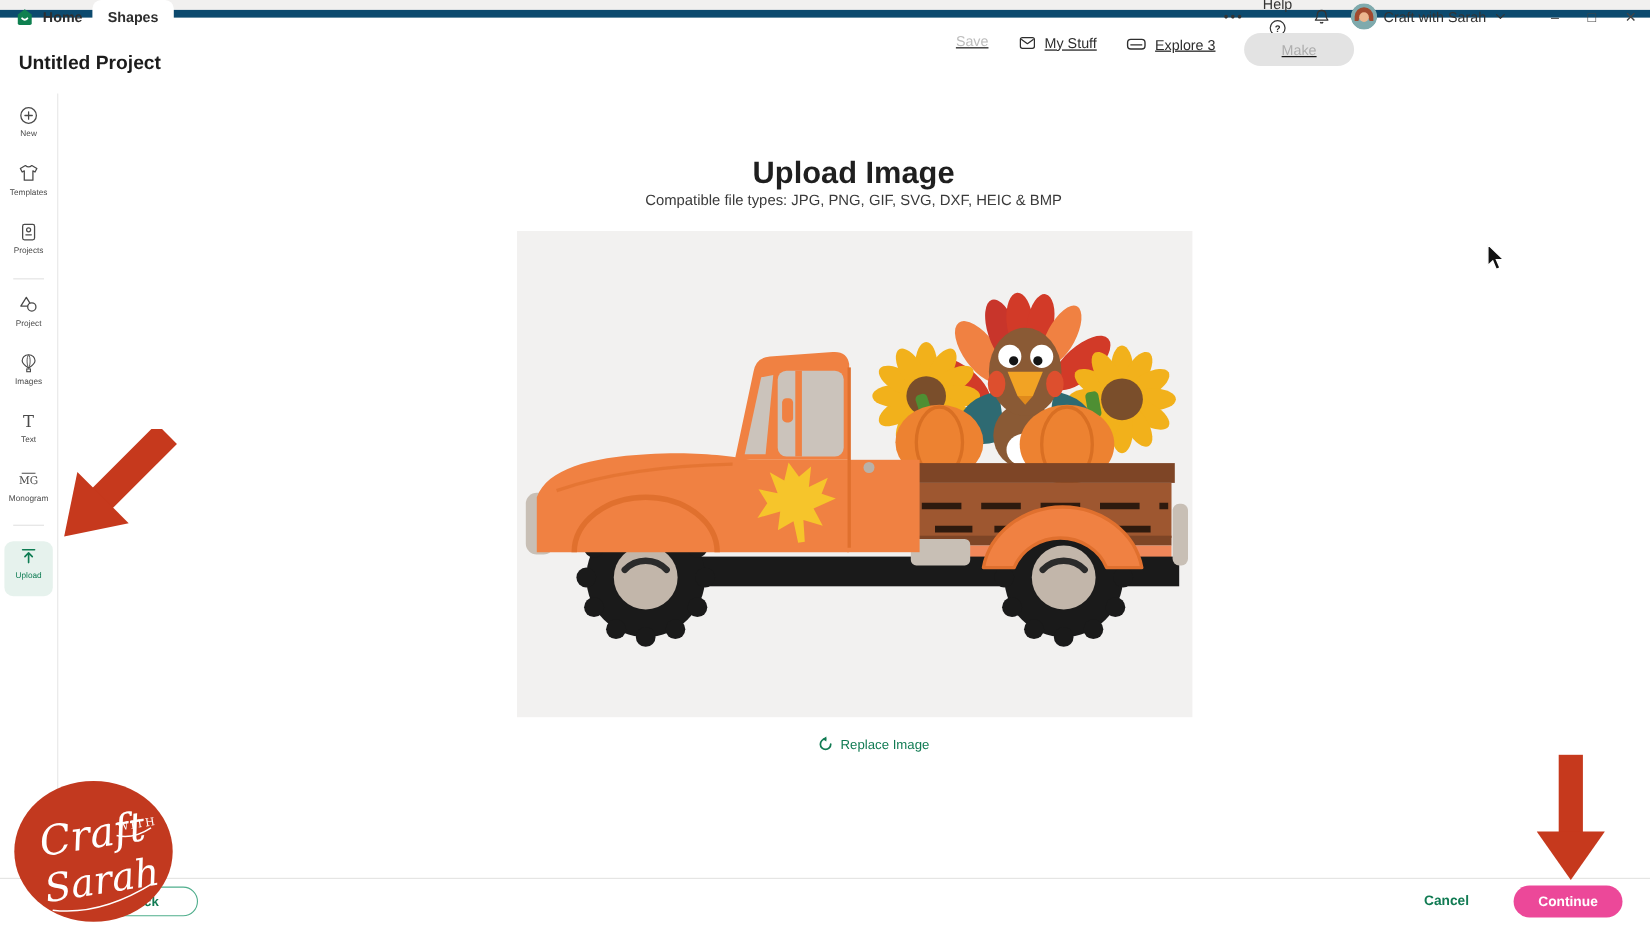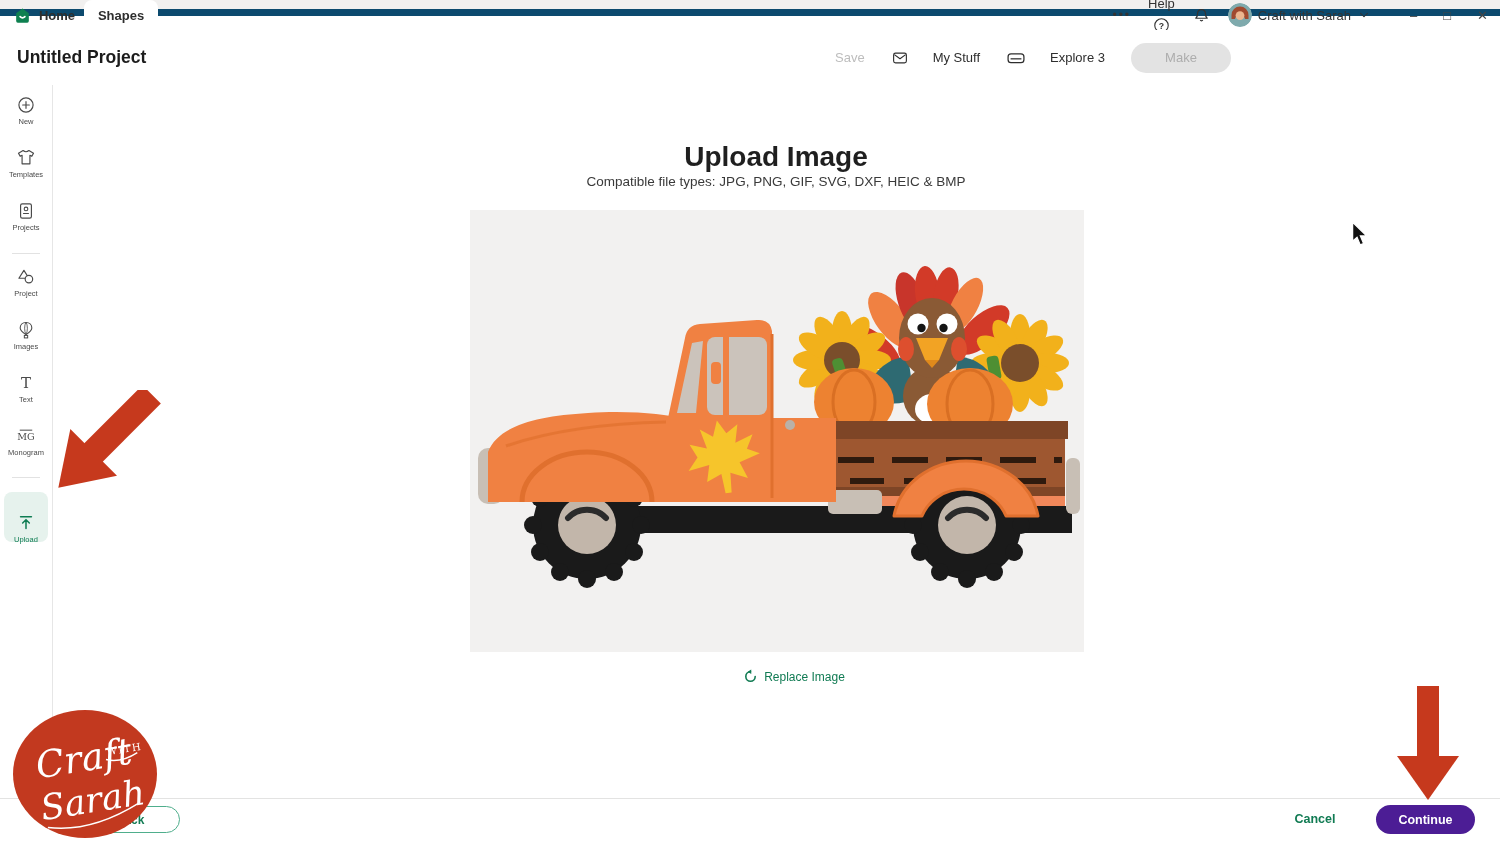--- a/index.html
+++ b/index.html
@@ -17,34 +17,34 @@
     align-items:center; gap:17px; font-size:13px; color:#333; }
   .overflow-dots { font-size:12px; letter-spacing:2px; color:#333; }
   .help-wrap { display:flex; align-items:center; gap:5px;flex-direction:column; }
   .avatar { width:24px; height:24px; border-radius:50%; overflow:hidden; }
   .acct { display:flex; align-items:center; gap:6px; }
   .winctl { display:flex; align-items:center; gap:26px; margin-left:22px; font-size:13px; color:#444; }
 
   
   .header2 { position:absolute; left:0; top:30px; width:1249px; height:55px; background:#fff; }
   .proj-title { position:absolute; left:17px; top:17px; font-size:17.5px; font-weight:700; color:#1C1C1C; }
-  .hdr-right { position:absolute; right:18px; top:0; height:55px; display:flex; align-items:center; gap:26px; }
+  .hdr-right { position:absolute; right:18px; top:0; height:55px; display:flex; align-items:flex-start; gap:26px;text-decoration:underline; }
   .save-lbl { font-size:13px; color:#BDBDBD; }
-  .hdr-item { display:flex; align-items:center; gap:24px; font-size:13px; color:#2E2E2E; }
+  .hdr-item { display:flex; align-items:center; gap:7px; font-size:13px; color:#2E2E2E; }
   .make-btn { width:100px; height:30px; border-radius:16px; background:#E3E3E3; color:#ADADAD;
     font-size:13px; display:flex; align-items:center; justify-content:center; border:none; }
 
   
   .sidebar { position:absolute; left:0; top:85px; width:52px; height:713px; background:#fff; }
   .sidebar-border { position:absolute; left:52px; top:85px; width:1px; height:713px; background:#E6E6E6; }
   .sb-item { position:absolute; left:0; width:52px; text-align:center; cursor:default; }
   .sb-lbl { display:block; font-size:7.5px; color:#4A4A4A; margin-top:2px; }
   .sb-div { position:absolute; left:12px; width:28px; height:1px; background:#E2E2E2; }
   .sb-upload { position:absolute; left:4px; top:492px; width:44px; height:50px;
-    background:#E6F2ED; border-radius:8px; text-align:center; padding-top:21px; }
+    background:#E6F2ED; border-radius:8px; text-align:center; padding-top:4px; }
   .sb-upload .sb-lbl { color:#0E7C53; font-weight:400; }
   svg.ic { display:inline-block; vertical-align:middle; }
 
   
   .main-title { position:absolute; left:52px; right:0; top:141px; text-align:center;
     font-size:28px; font-weight:700; color:#1F1F1F; }
   .main-sub { position:absolute; left:52px; right:0; top:174px; text-align:center;
     font-size:13.5px; color:#3A3A3A; }
   .preview-box { position:absolute; left:470px; top:210px; width:614px; height:442px;
     background:#F2F1F0; }
@@ -53,21 +53,21 @@
     font-size:12px; font-weight:400; cursor:default;padding-left:36px; }
 
   
   .footer-line { position:absolute; left:0; top:798px; width:1500px; height:1px; background:#E3E3E2; }
   .back-btn { position:absolute; left:80px; top:806px; width:100px; height:27px;
     border:1px solid #4FAE8C; border-radius:15px; background:#fff; color:#117B53;
     font-size:12px; font-weight:700; display:flex; align-items:center; justify-content:center; }
   .cancel-lnk { position:absolute; left:1292px; top:812px; width:46px; text-align:center;
     color:#117B53; font-size:12.5px; font-weight:700; cursor:default; }
   .continue-btn { position:absolute; left:1376px; top:805px; width:99px; height:29px;
-    border:none; border-radius:15px; background:#4c1d95; color:#fff; font-size:12.5px;
+    border:none; border-radius:15px; background:#ec4899; color:#fff; font-size:12.5px;
     font-weight:700; display:flex; align-items:center; justify-content:center; }
 
   
   .logo-wrap { position:absolute; left:12px; top:709px; width:146px; height:130px; z-index:30; }
   .arrow1 { position:absolute; left:28px; top:390px; width:145px; height:125px; z-index:25; }
   .arrow2 { position:absolute; left:1397px; top:686px; width:62px; height:118px; z-index:25; }
   .cursor { position:absolute; left:1351px; top:221px; width:18px; height:27px; z-index:40; }
 </style>
 </head>
 <body>

